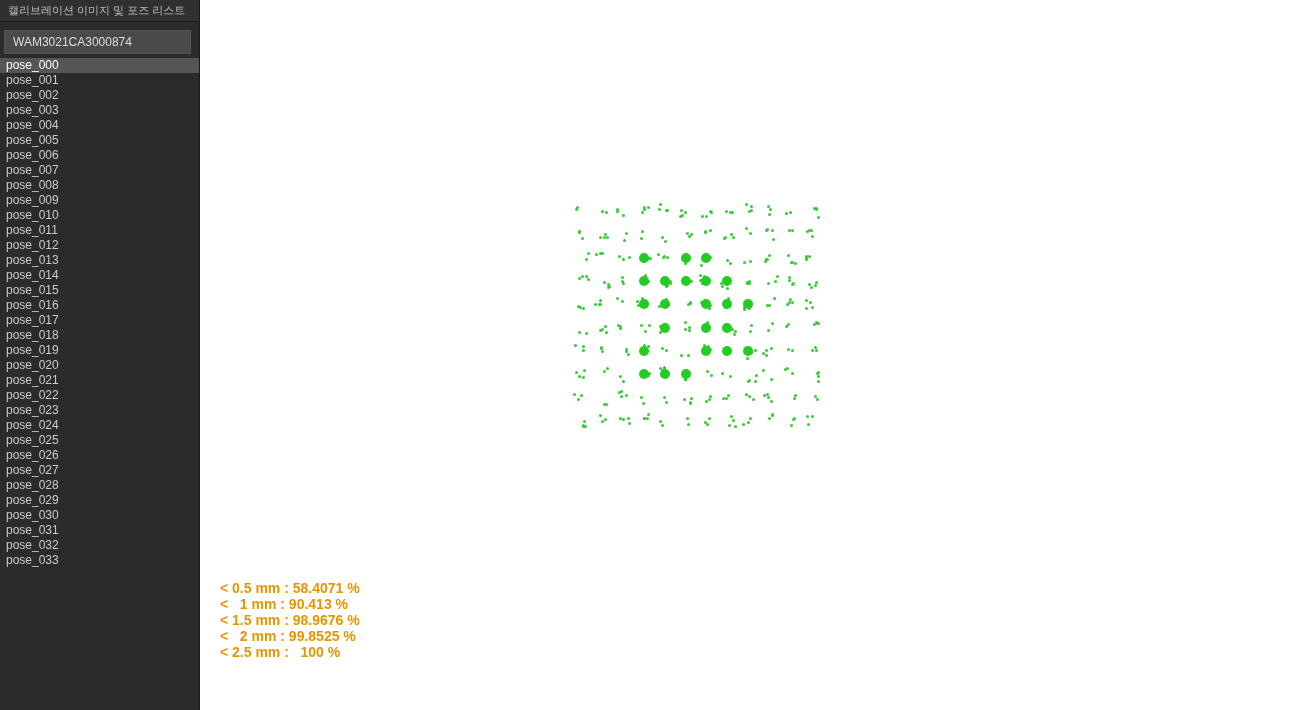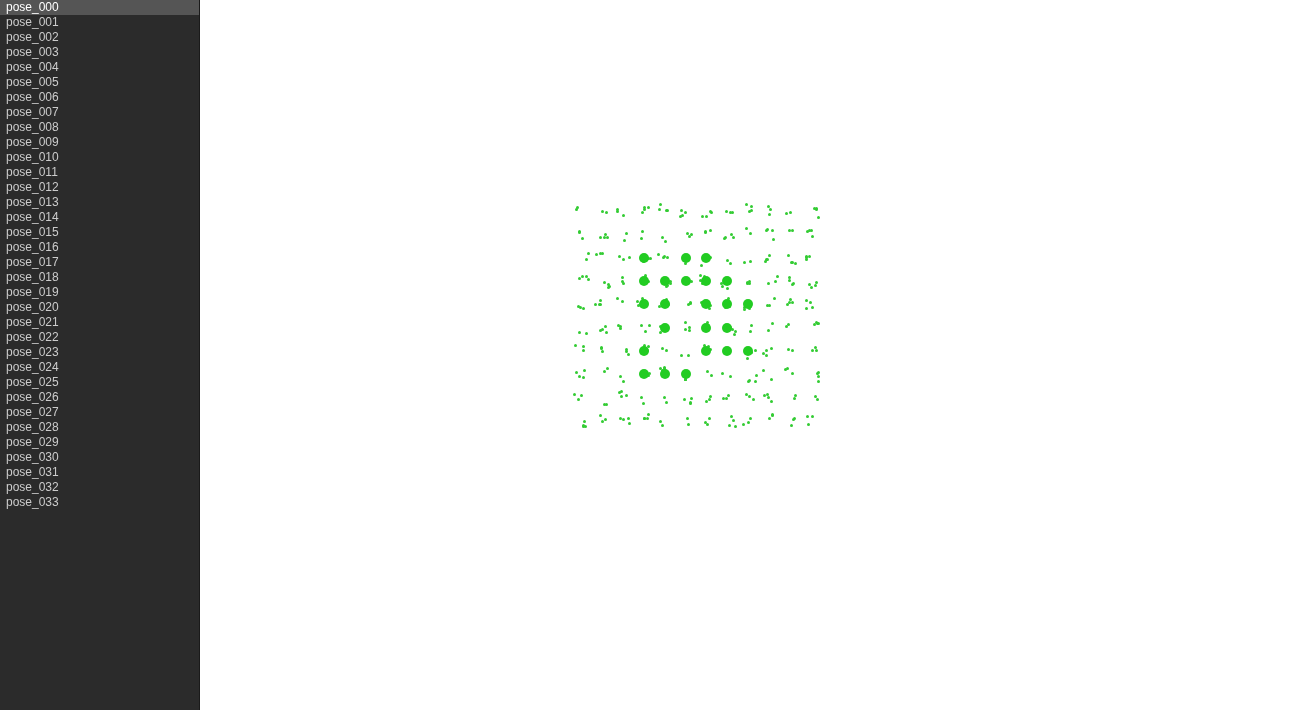--- a/index.html
+++ b/index.html
@@ -125,20 +125,22 @@
     font-family: Arial, sans-serif;
   }
   .stats div { white-space: pre; }
 </style>
 </head>
 <body>
 
 <div class="app">
 
   <div class="sidebar">
+    <div class="sidebar-title">캘리브레이션 이미지 및 포즈 리스트</div>
+    <div class="device-row">WAM3021CA3000874</div>
     <div class="pose-list" id="pose-list">
         <div class="pose-item selected">pose_000</div>
         <div class="pose-item">pose_001</div>
         <div class="pose-item">pose_002</div>
         <div class="pose-item">pose_003</div>
         <div class="pose-item">pose_004</div>
         <div class="pose-item">pose_005</div>
         <div class="pose-item">pose_006</div>
         <div class="pose-item">pose_007</div>
         <div class="pose-item">pose_008</div>
@@ -561,16 +563,23 @@
           <div class="dot big" style="left: 121.455px; top: 112.667px;"></div>
           <div class="dot big" style="left: 142.364px; top: 112.667px;"></div>
           <div class="dot big" style="left: 58.7273px; top: 136px;"></div>
           <div class="dot big" style="left: 121.455px; top: 136px;"></div>
           <div class="dot big" style="left: 142.364px; top: 136px;"></div>
           <div class="dot big" style="left: 163.273px; top: 136px;"></div>
           <div class="dot big" style="left: 58.7273px; top: 159.333px;"></div>
           <div class="dot big" style="left: 79.6364px; top: 159.333px;"></div>
           <div class="dot big" style="left: 100.545px; top: 159.333px;"></div>
         </div>
+      <div class="stats" id="stats">
+          <div>&lt; 0.5 mm : 58.4071 %</div>
+          <div>&lt;   1 mm : 90.413 %</div>
+          <div>&lt; 1.5 mm : 98.9676 %</div>
+          <div>&lt;   2 mm : 99.8525 %</div>
+          <div>&lt; 2.5 mm :   100 %</div>
+        </div>
     </div>
   </div>
 
 </div>
 
 </body></html>

